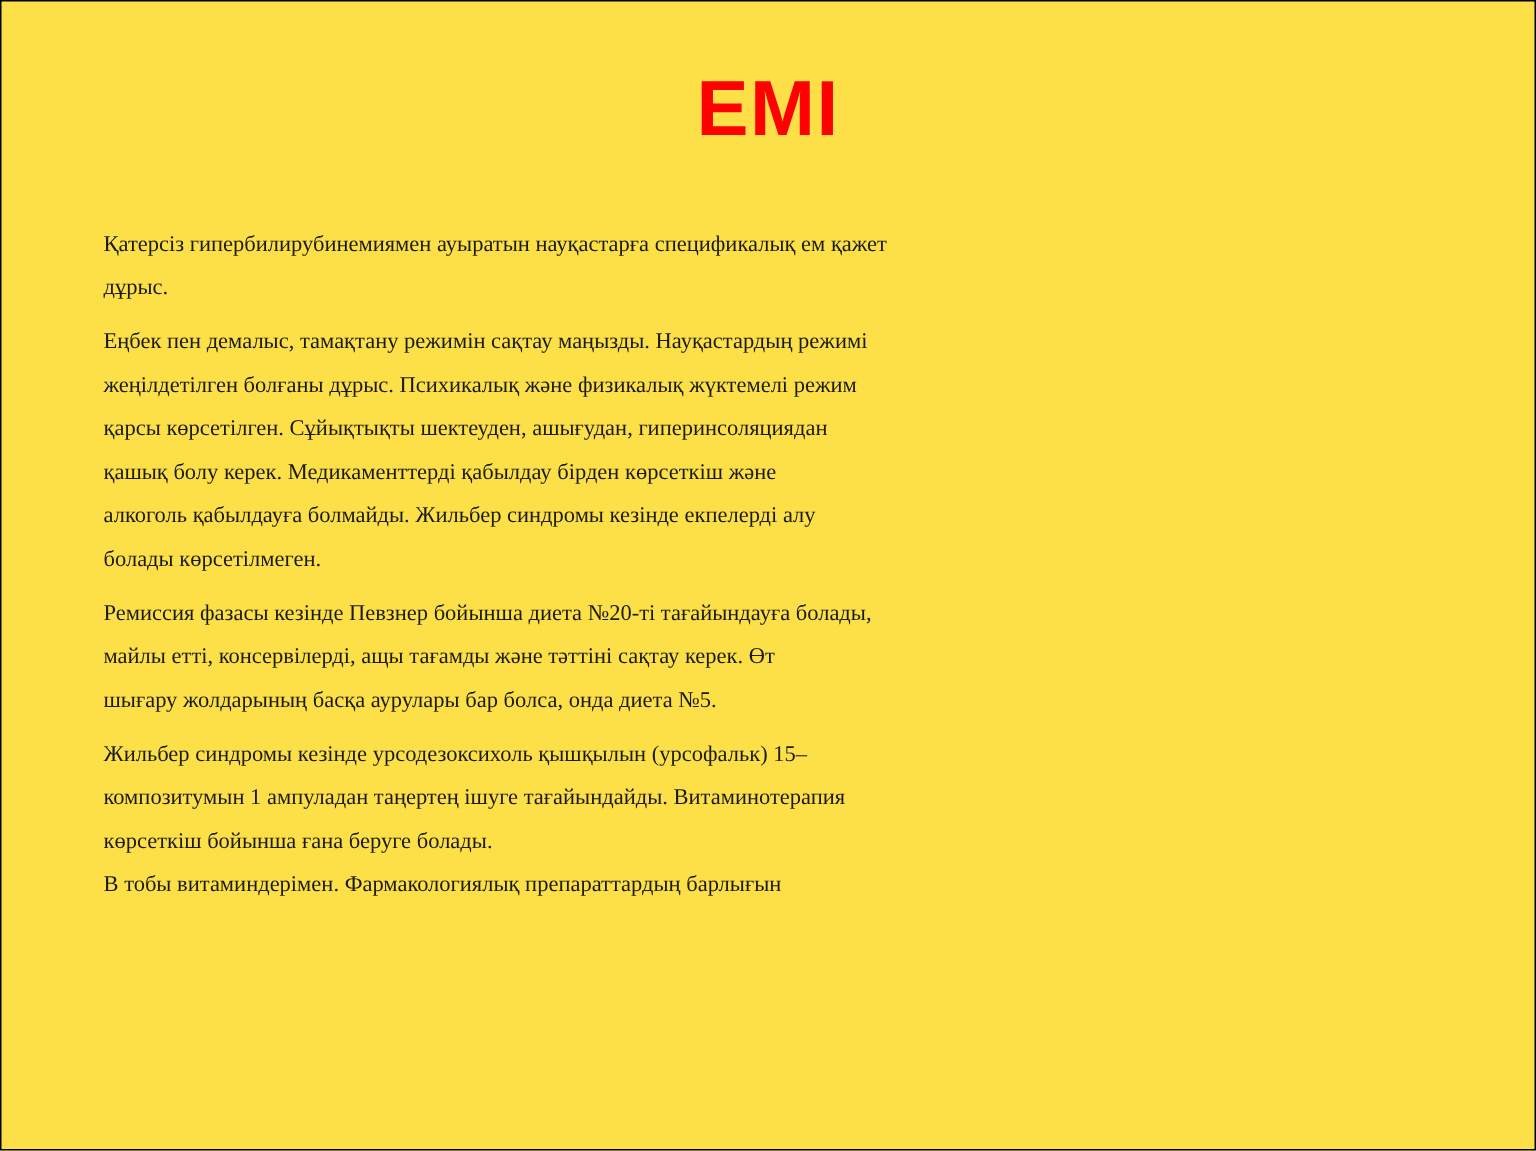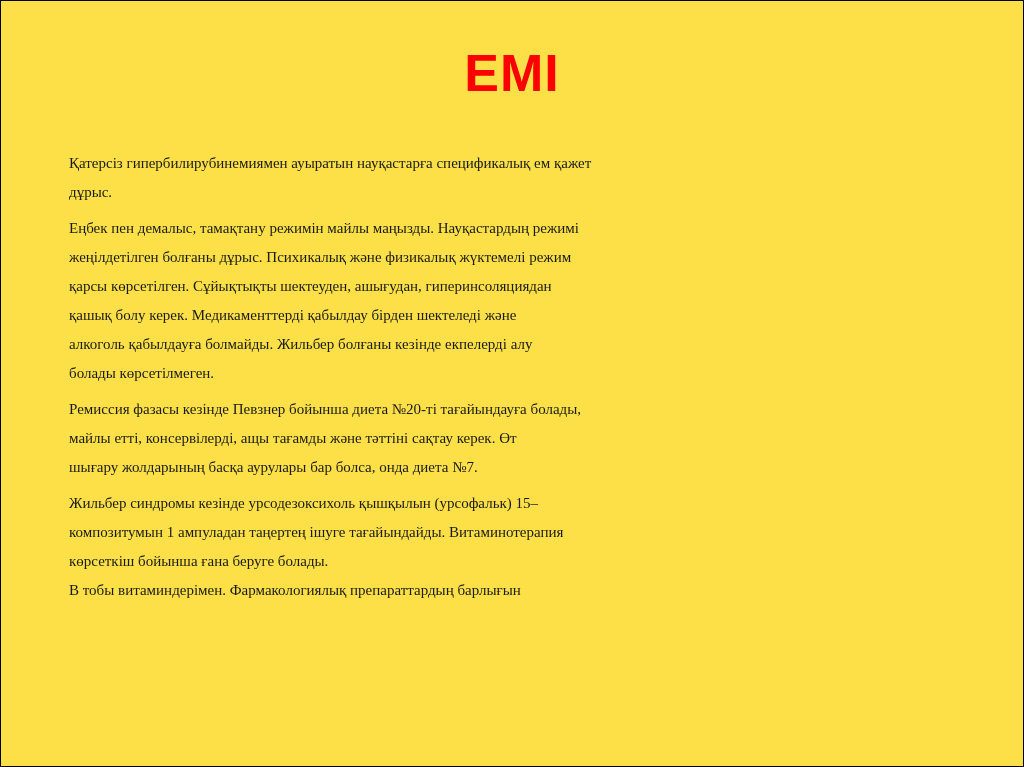--- a/index.html
+++ b/index.html
@@ -46,32 +46,32 @@
 <div class="slide">
   <div class="title">ЕМІ</div>
 
   <div class="body">
     <p class="para">
       <span class="line">Қатерсіз гипербилирубинемиямен ауыратын науқастарға спецификалық ем қажет</span>
       <span class="line">дұрыс.</span>
     </p>
 
     <p class="para">
-      <span class="line">Еңбек пен демалыс, тамақтану режимін майлы маңызды. Науқастардың режимі</span>
+      <span class="line">Еңбек пен демалыс, тамақтану режимін сақтау маңызды. Науқастардың режимі</span>
       <span class="line">жеңілдетілген болғаны дұрыс. Психикалық және физикалық жүктемелі режим</span>
       <span class="line">қарсы көрсетілген. Сұйықтықты шектеуден, ашығудан, гиперинсоляциядан</span>
-      <span class="line">қашық болу керек. Медикаменттерді қабылдау бірден шектеледі және</span>
-      <span class="line">алкоголь қабылдауға болмайды. Жильбер болғаны кезінде екпелерді алу</span>
+      <span class="line">қашық болу керек. Медикаменттерді қабылдау бірден көрсеткіш және</span>
+      <span class="line">алкоголь қабылдауға болмайды. Жильбер синдромы кезінде екпелерді алу</span>
       <span class="line">болады көрсетілмеген.</span>
     </p>
 
     <p class="para">
       <span class="line">Ремиссия фазасы кезінде Певзнер бойынша диета №20-ті тағайындауға болады,</span>
       <span class="line">майлы етті, консервілерді, ащы тағамды және тәттіні сақтау керек. Өт</span>
-      <span class="line">шығару жолдарының басқа аурулары бар болса, онда диета №7.</span>
+      <span class="line">шығару жолдарының басқа аурулары бар болса, онда диета №5.</span>
     </p>
 
     <p class="para">
       <span class="line">Жильбер синдромы кезінде урсодезоксихоль қышқылын (урсофальк) 15–</span>
       <span class="line">композитумын 1 ампуладан таңертең ішуге тағайындайды. Витаминотерапия</span>
       <span class="line">көрсеткіш бойынша ғана беруге болады.</span>
       <span class="line">В тобы витаминдерімен. Фармакологиялық препараттардың барлығын</span>
     </p>
   </div>
 </div>

